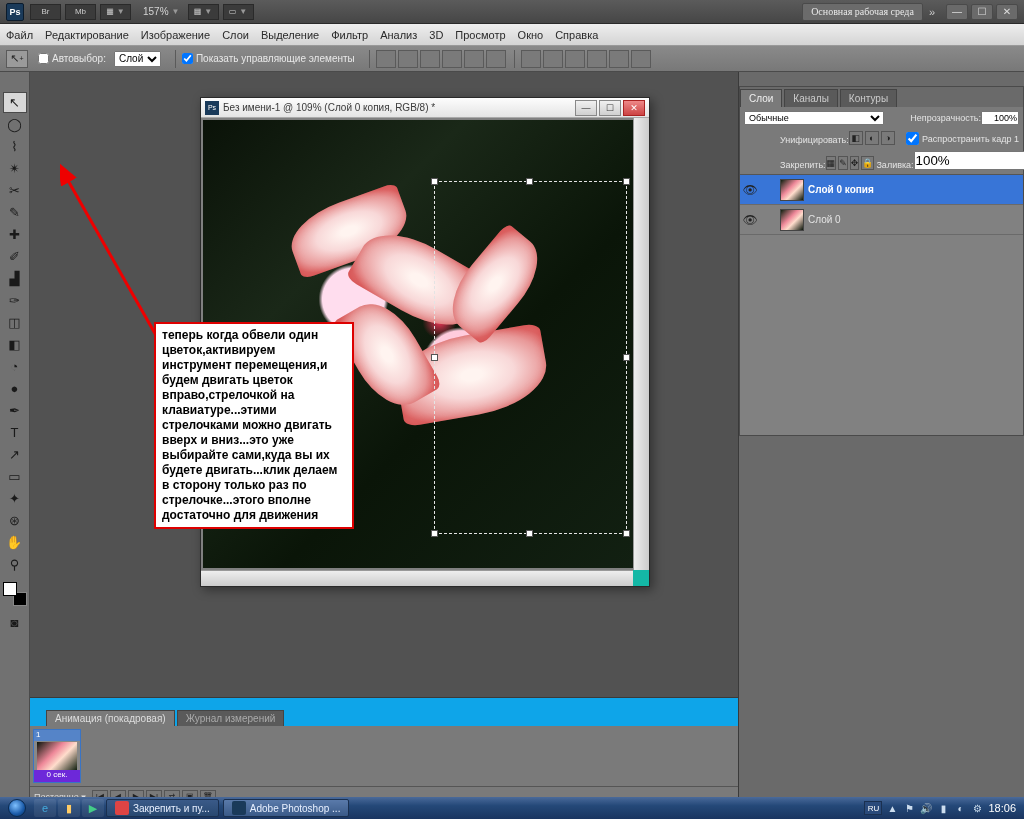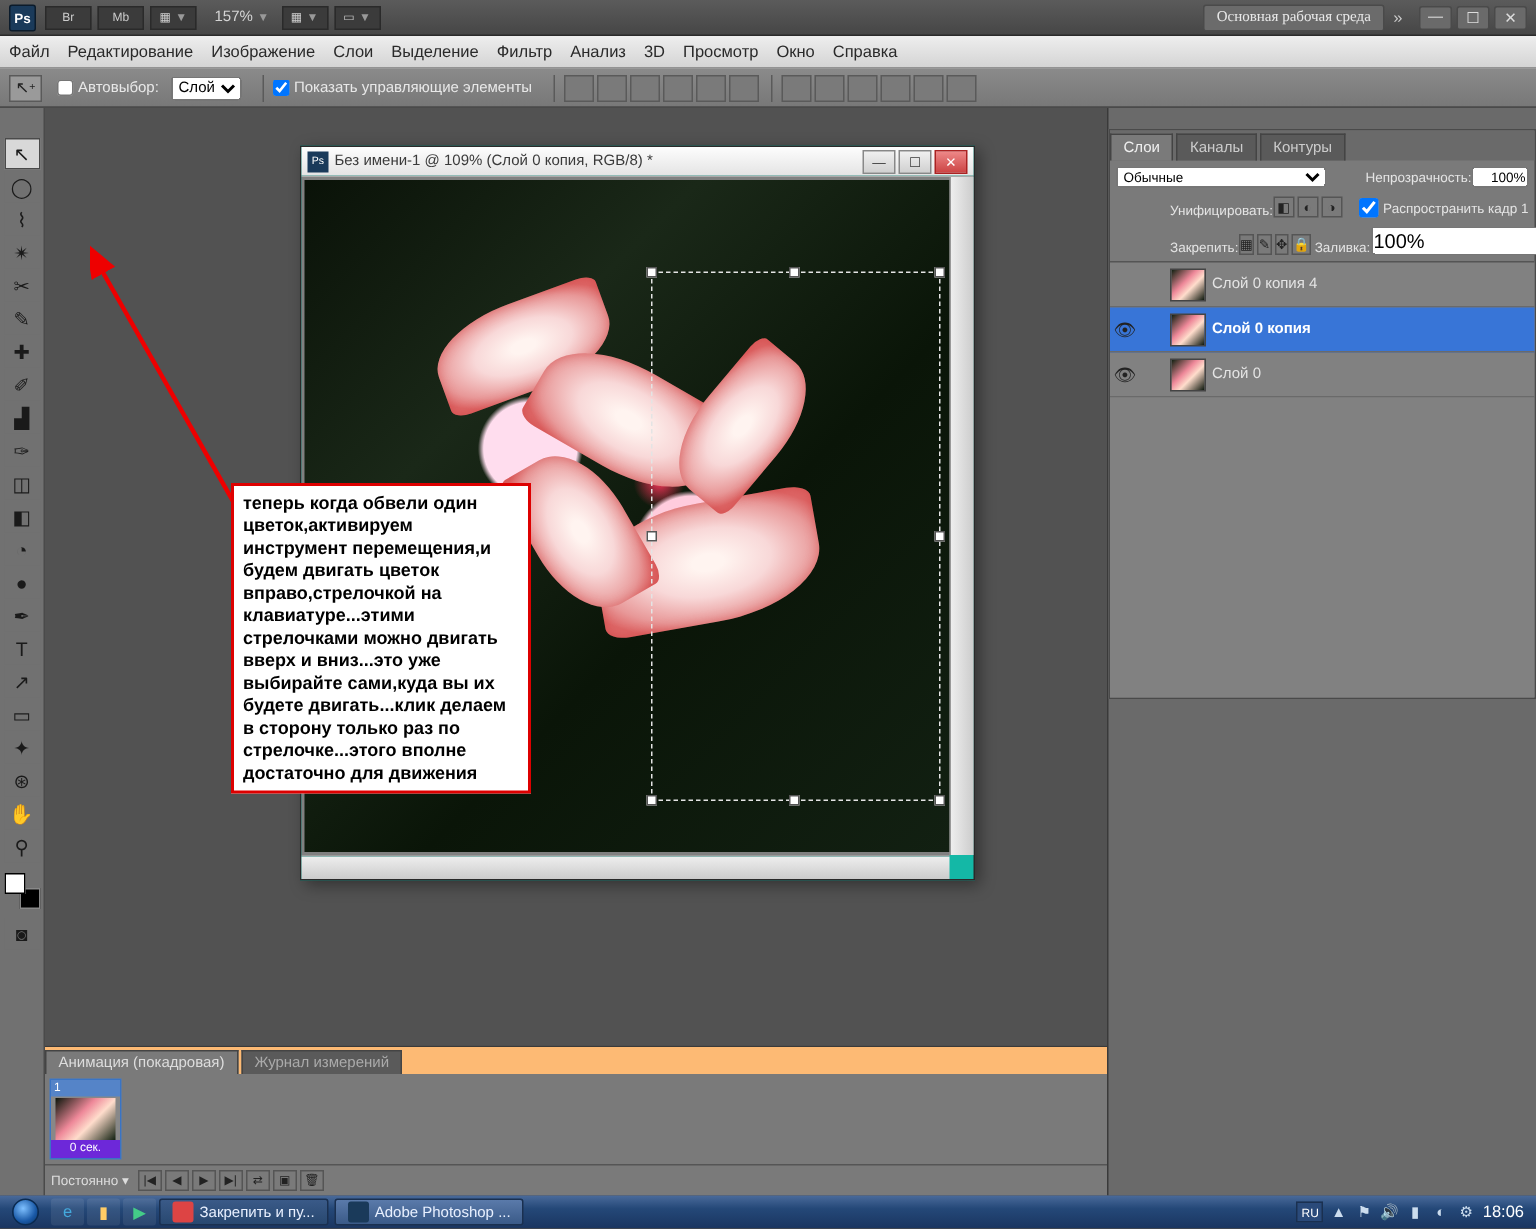--- a/index.html
+++ b/index.html
@@ -84,21 +84,21 @@
 .layerlist { background:#818181; border-top:1px solid #555; max-height:200px; }
 .layer-item { display:flex; align-items:center; height:30px; border-bottom:1px solid #6a6a6a; font-size:10px; color:#e4e4e4; }
 .layer-item.sel { background:#3875d7; color:#fff; }
 .layer-item .vis { width:20px; text-align:center; font-size:12px; color:#222; }
 .layer-item .link { width:16px; }
 .layer-item .thumb { width:24px; height:22px; margin:0 4px; background:linear-gradient(135deg,#102010,#e89 40%,#fdc 60%,#0a150a); border:1px solid #444; }
 .layerlist-footer { height:200px; background:#818181; }
 
 
 .animpanel { position:absolute; left:30px; right:286px; bottom:22px; height:100px; background:#7a7a7a; border-top:1px solid #3a3a3a; }
-.animpanel .atabs { height:18px; background:#fdba74; display:flex; align-items:flex-end; font-size:10px; }
+.animpanel .atabs { height:28px; background:#0ea5e9; display:flex; align-items:flex-end; font-size:10px;padding-left:16px; }
 .animpanel .atab { padding:2px 8px; color:#ddd; background:#7a7a7a; border:1px solid #444; border-bottom:none; margin-right:2px; }
 .animpanel .atab.inactive { background:#5a5a5a; color:#aaa; }
 .animpanel .frames { height:60px; padding:3px; display:flex; }
 .animpanel .frame { width:48px; height:54px; background:#888; border:1px solid #3a74c4; margin-right:4px; position:relative; }
 .animpanel .frame .num { position:absolute; top:0; left:0; width:100%; height:11px; background:#5584c8; color:#fff; font-size:8px; padding-left:2px; }
 .animpanel .frame .fthumb { position:absolute; top:12px; left:3px; right:3px; height:28px; background:linear-gradient(135deg,#0a150a,#e89 40%,#fdc 60%,#102010); }
 .animpanel .frame .dur { position:absolute; bottom:0; left:0; right:0; height:12px; background:#6d28d9; color:#fff; font-size:8px; text-align:center; }
 .animpanel .controls { height:20px; background:#7a7a7a; border-top:1px solid #555; display:flex; align-items:center; padding:0 4px; font-size:9px; color:#ddd; }
 .animpanel .controls .cbtn { width:16px; height:14px; background:#7a7a7a; border:1px solid #555; margin-right:2px; display:flex;align-items:center;justify-content:center;font-size:8px;color:#222; }
 
@@ -280,26 +280,20 @@
     <div class="prow2">
       <span>Закрепить:</span>
       <div class="mini">▦</div>
       <div class="mini">✎</div>
       <div class="mini">✥</div>
       <div class="mini">🔒</div>
       <span style="margin-left:auto">Заливка:</span>
       <input class="pct" value="100%" style="">
     </div>
     <div class="layerlist">
-      <div class="layer-item">
-        <div class="vis"></div>
-        <div class="link"></div>
-        <div class="thumb"></div>
-        <span>Слой 0 копия 4</span>
-      </div>
       <div class="layer-item sel">
         <div class="vis">👁</div>
         <div class="link"></div>
         <div class="thumb"></div>
         <span style="font-weight:bold">Слой 0 копия</span>
       </div>
       <div class="layer-item">
         <div class="vis">👁</div>
         <div class="link"></div>
         <div class="thumb"></div>

